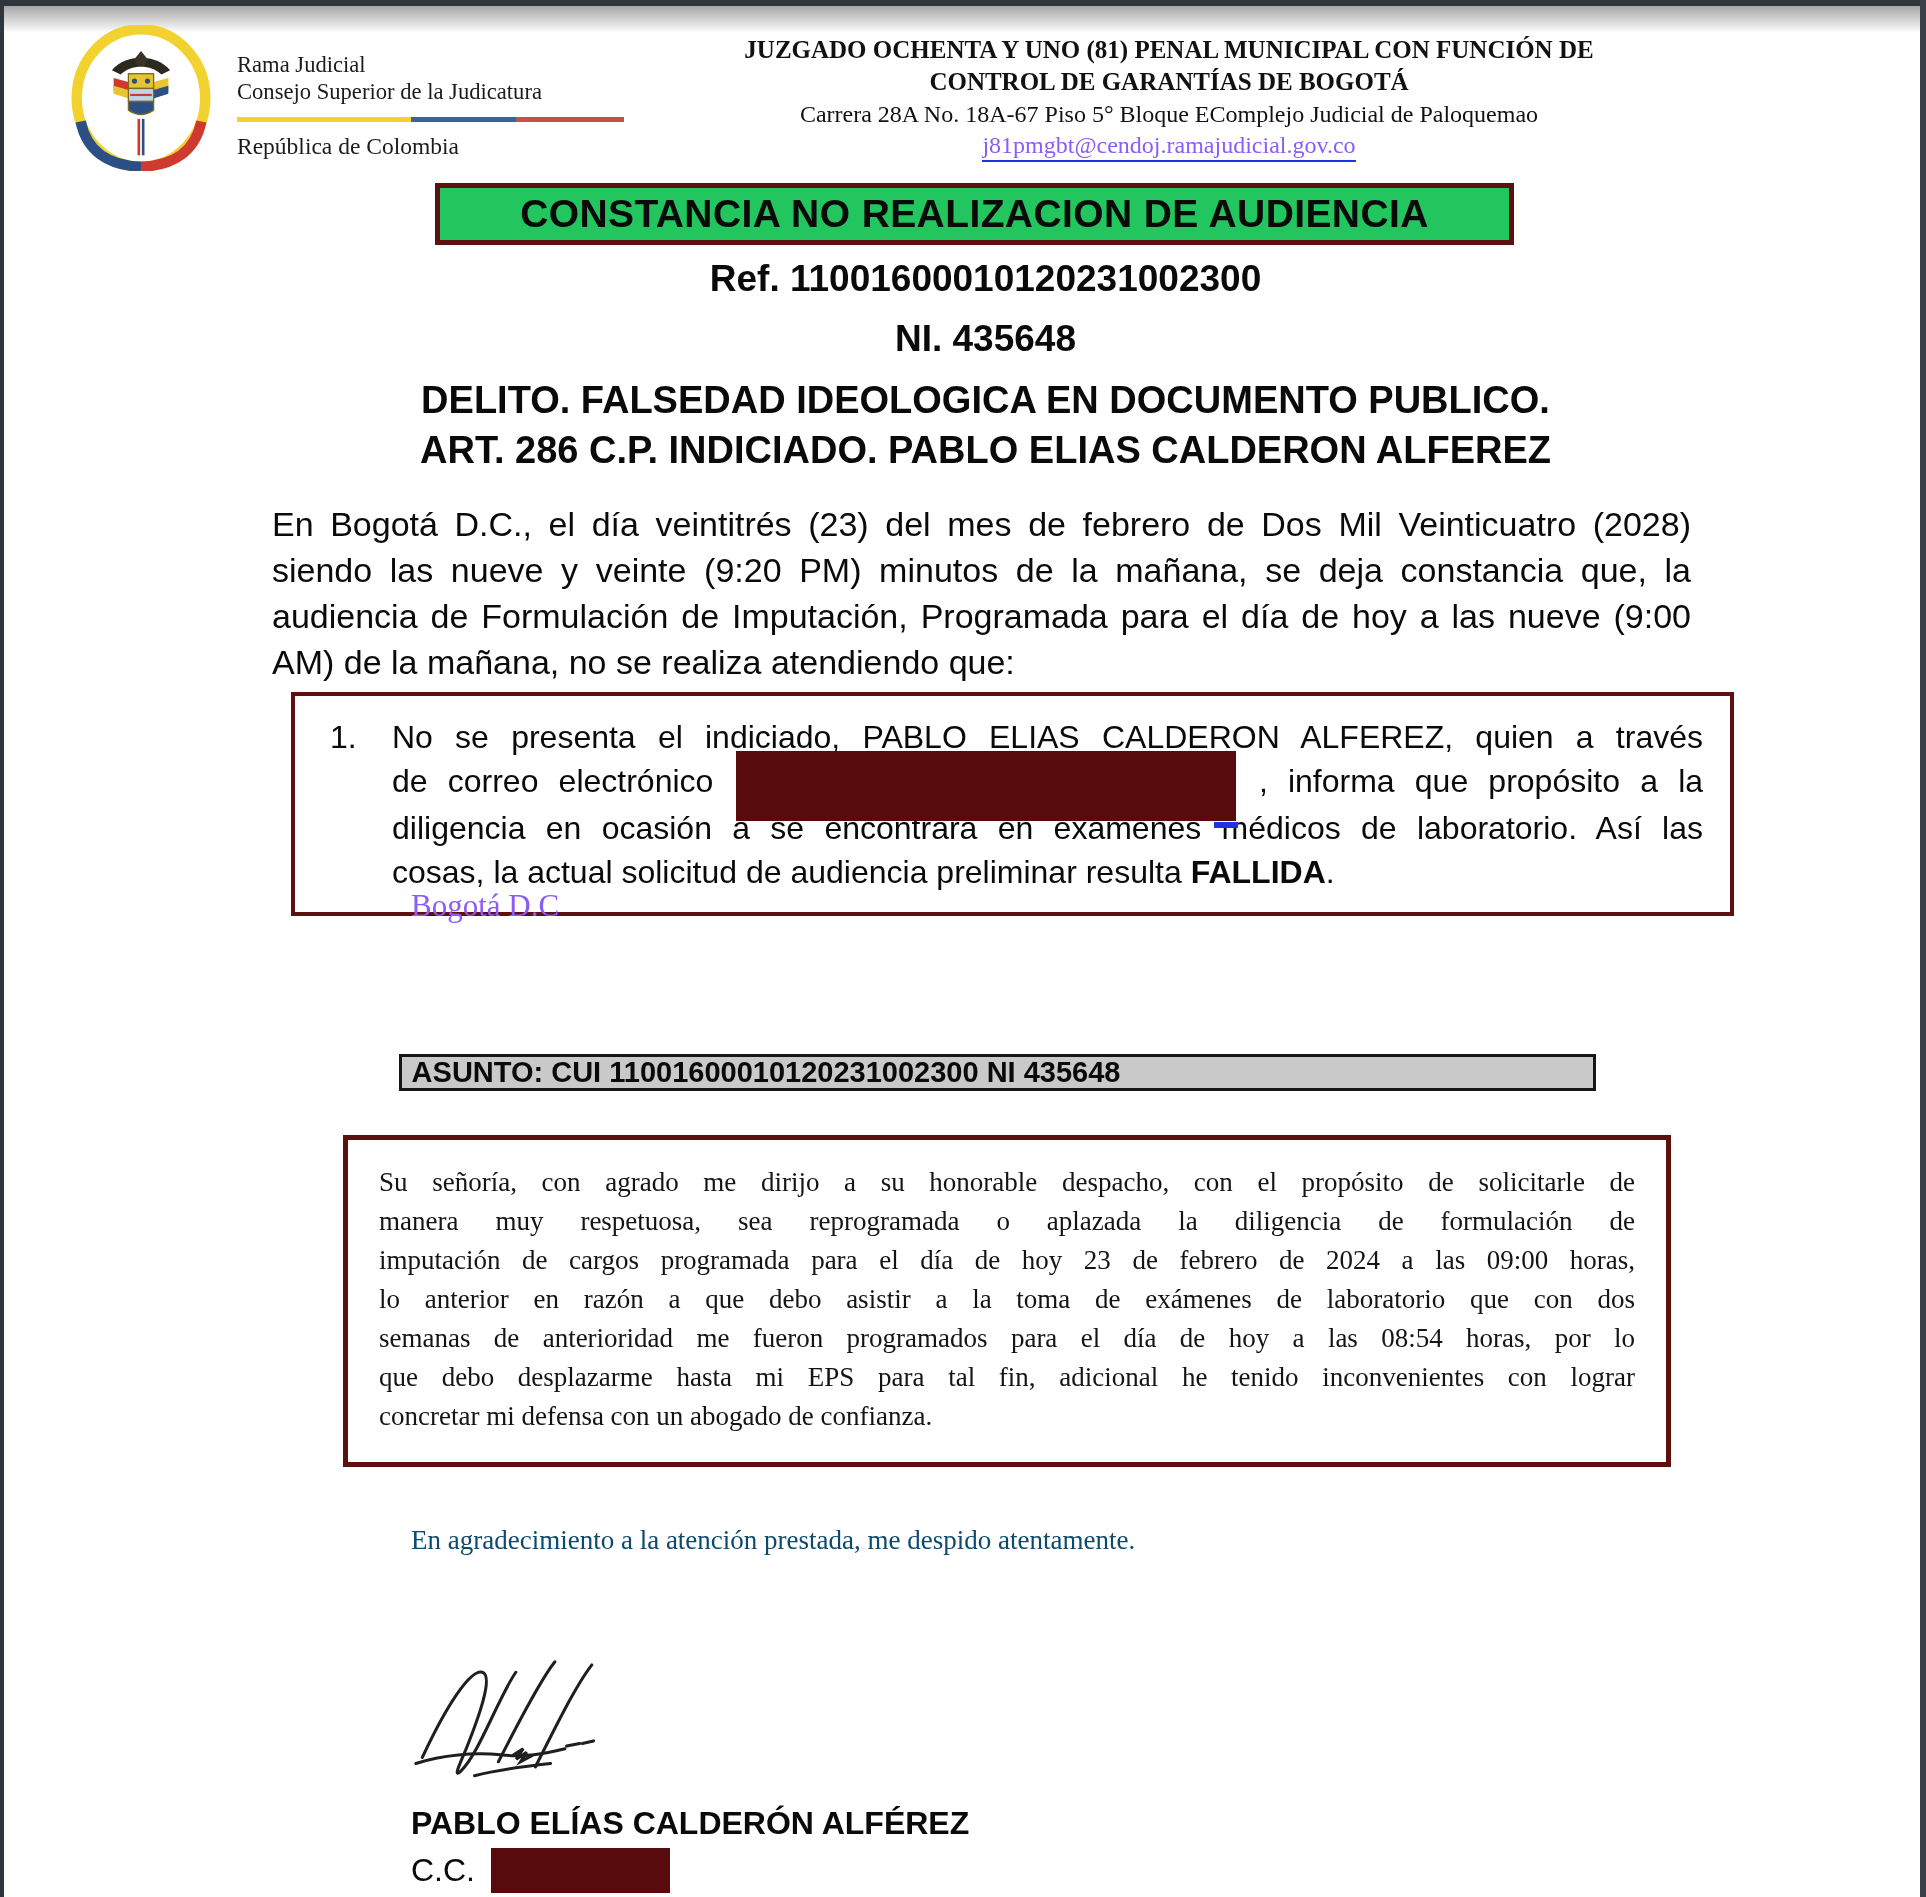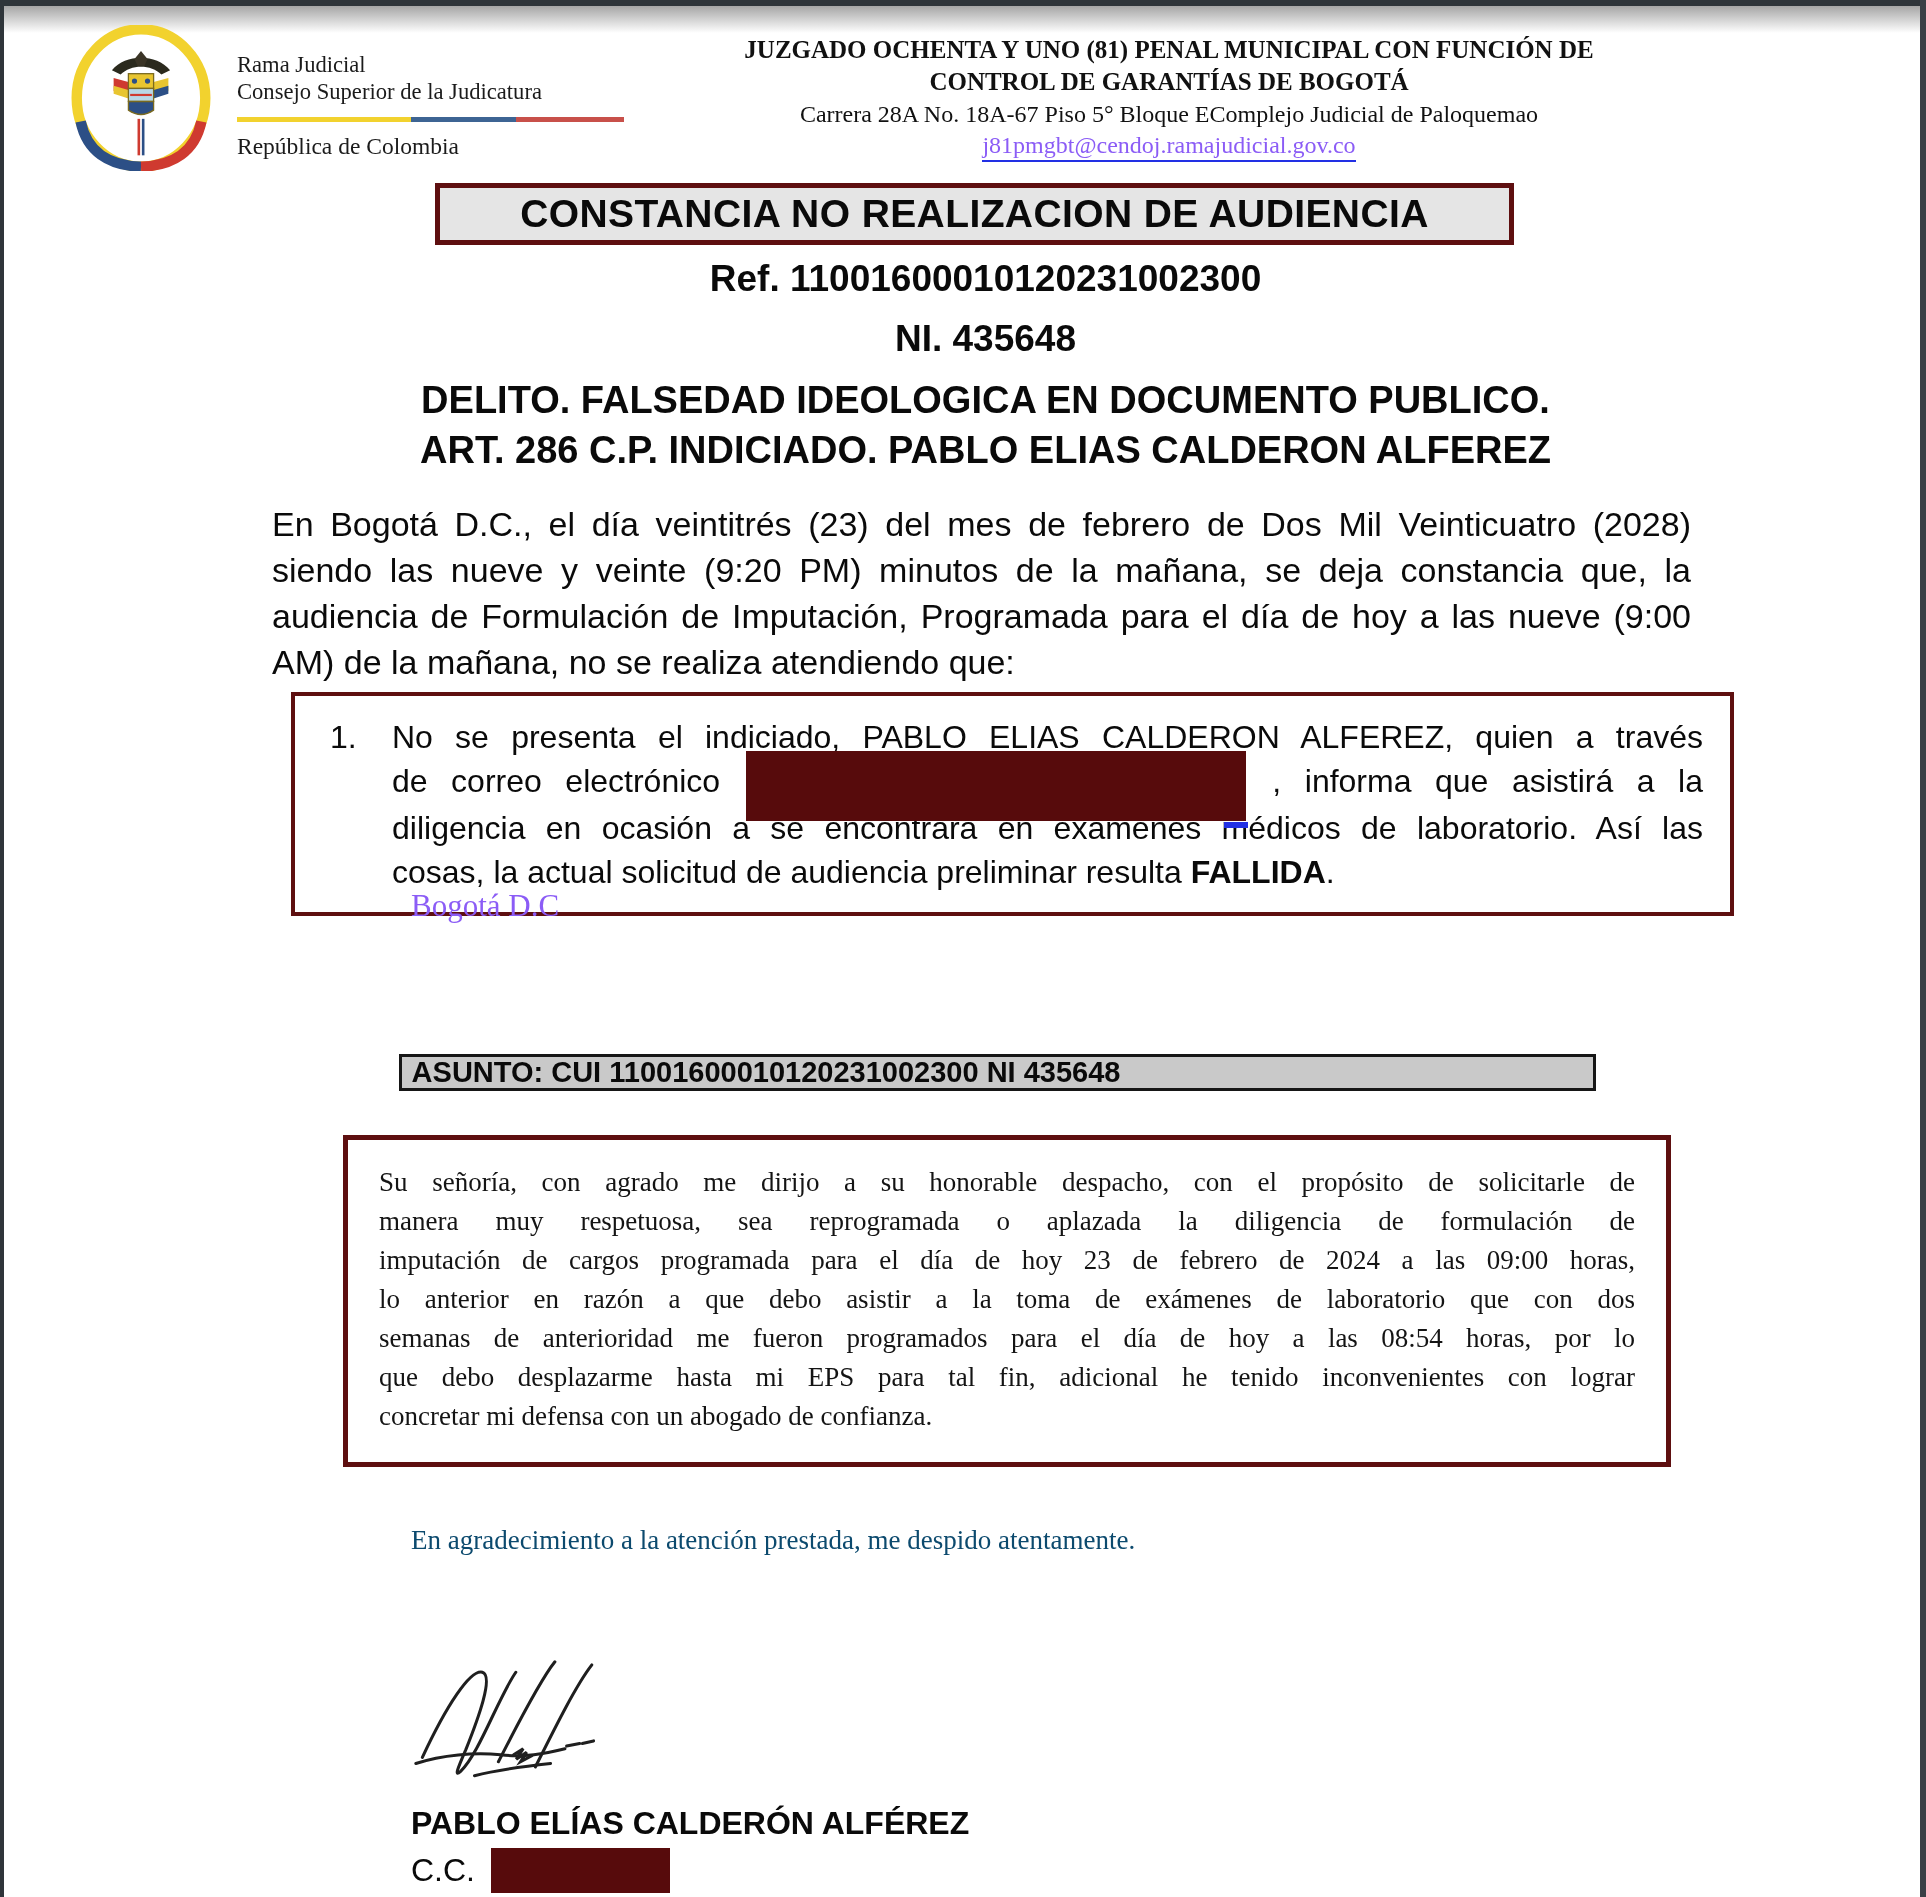--- a/index.html
+++ b/index.html
@@ -31,21 +31,21 @@
   
   .court-block{position:absolute;right:224px;top:34px;width:1066px;text-align:center;
     font-family:"Liberation Serif",serif;color:#111;}
   .court-l1,.court-l2{font-size:25px;font-weight:bold;line-height:32px;}
   .court-addr{font-size:24px;line-height:30px;margin-top:0.9px;}
   .court-mail{display:inline-block;margin-top:2.6px;font-size:24px;line-height:29px;
     color:#8b5cf6;text-decoration:none;border-bottom:2.2px solid #2230e4;cursor:pointer;}
 
   
   .title-box{position:absolute;left:435px;top:183px;width:1069px;height:52px;
-    border:5.2px solid #5e0f10;background:#e5e5e5;text-align:center;}
+    border:5.2px solid #5e0f10;background:#22c55e;text-align:center;}
   .title-box span{font-size:39px;font-weight:bold;line-height:52px;letter-spacing:0.4px;}
   .center-col{position:absolute;left:272px;width:1427px;text-align:center;font-weight:bold;}
   .ref-line{top:258px;font-size:37px;}
   .ni-line{top:318px;font-size:37px;}
   .delito-block{top:375px;font-size:38px;line-height:50px;}
 
   
   .main-par{position:absolute;left:272px;top:501px;width:1419px;
     font-size:34px;line-height:46px;}
   .jline{text-align:justify;text-align-last:justify;}
@@ -152,21 +152,21 @@
 </div>
 
 <div class="item-box">
   <div class="item-inner">
     <div class="item-num">1.</div>
     <div class="item-text">
       <div class="jline">No se presenta el indiciado, PABLO ELIAS CALDERON ALFEREZ, quien a través</div>
       <div class="jline">
         <span>de correo electrónico</span>
         <span class="redact-email"><span class="nub"></span></span>
-        <span>, informa que asistirá a la</span>
+        <span>, informa que propósito a la</span>
       </div>
       <div class="jline">diligencia en ocasión a se encontrara en exámenes médicos de laboratorio.  Así las</div>
       <div class="jlast">
         <span>cosas, la actual solicitud de audiencia preliminar resulta </span><span class="bold">FALLIDA</span><span>.</span>
       </div>
     </div>
   </div>
 </div>
 <div class="struck-city">Bogotá D.C</div>
 

